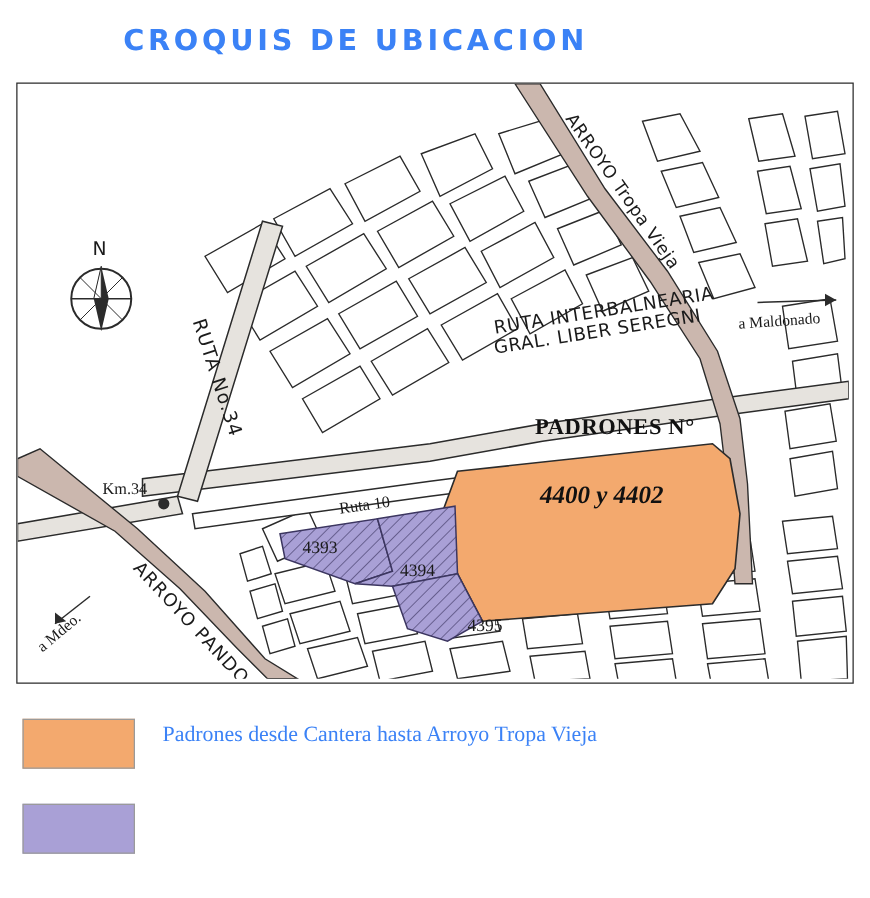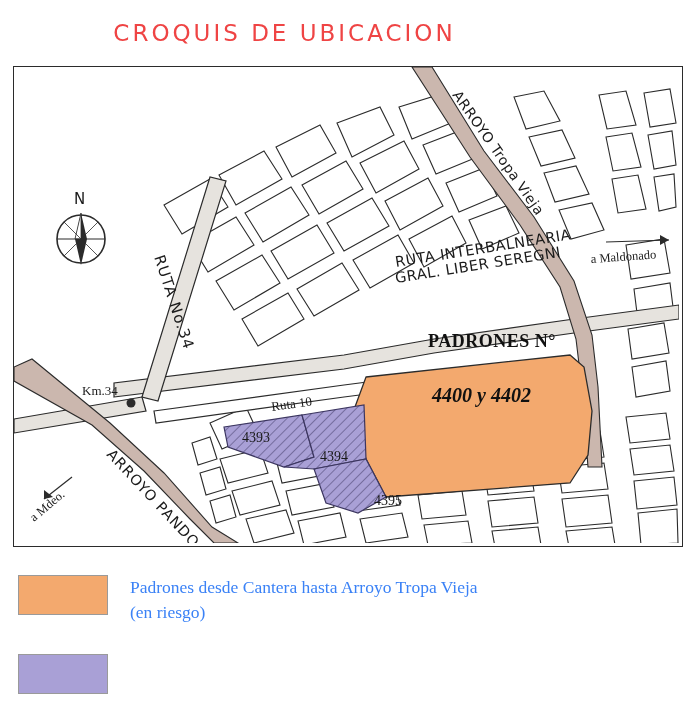--- a/index.html
+++ b/index.html
@@ -23,22 +23,22 @@
   
   .map-title {
     position: absolute;
     top: 20px;
     left: 0;
     width: 569px;
     text-align: center;
     font-family: "DejaVu Sans", sans-serif;
     font-size: 23px;
     letter-spacing: 3px;
-    color: #ef4444;
-    font-weight: 400;
+    color: #3b82f6;
+    font-weight: 700;
   }
   
   .map-frame {
     position: absolute;
     left: 13px;
     top: 66px;
     width: 668px;
     height: 479px;
     border: 1.6px solid #2b2b2b;
     background: #ffffff;
@@ -248,21 +248,20 @@
       <text x="360" y="438" font-size="14" font-family="Liberation Serif, serif" fill="#1a1a1a">4395</text>
     </svg>
   </div>
 
   <div class="legend">
 
     <div class="legend-row">
       <div class="legend-swatch" style="background:#f3a96e"></div>
       <div class="legend-text">
         <span>Padrones desde Cantera hasta Arroyo Tropa Vieja</span>
-        <span class="l2">(en riesgo)</span>
       </div>
     </div>
 
     <div class="legend-row">
       <div class="legend-swatch" style="background:#a9a0d6"></div>
     </div>
 
   </div>
 </div>
 

